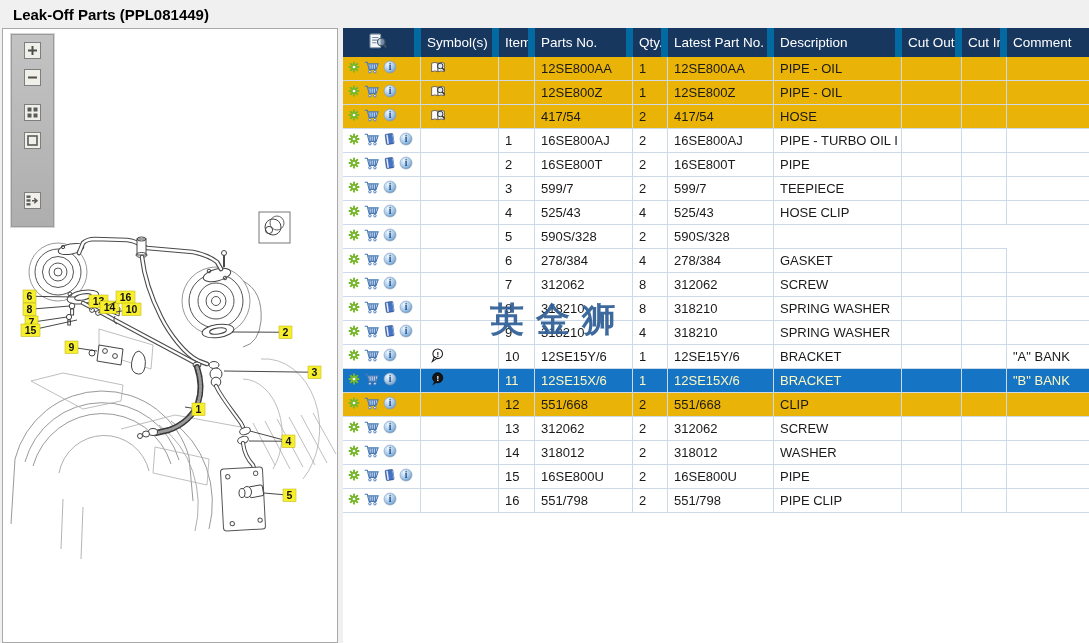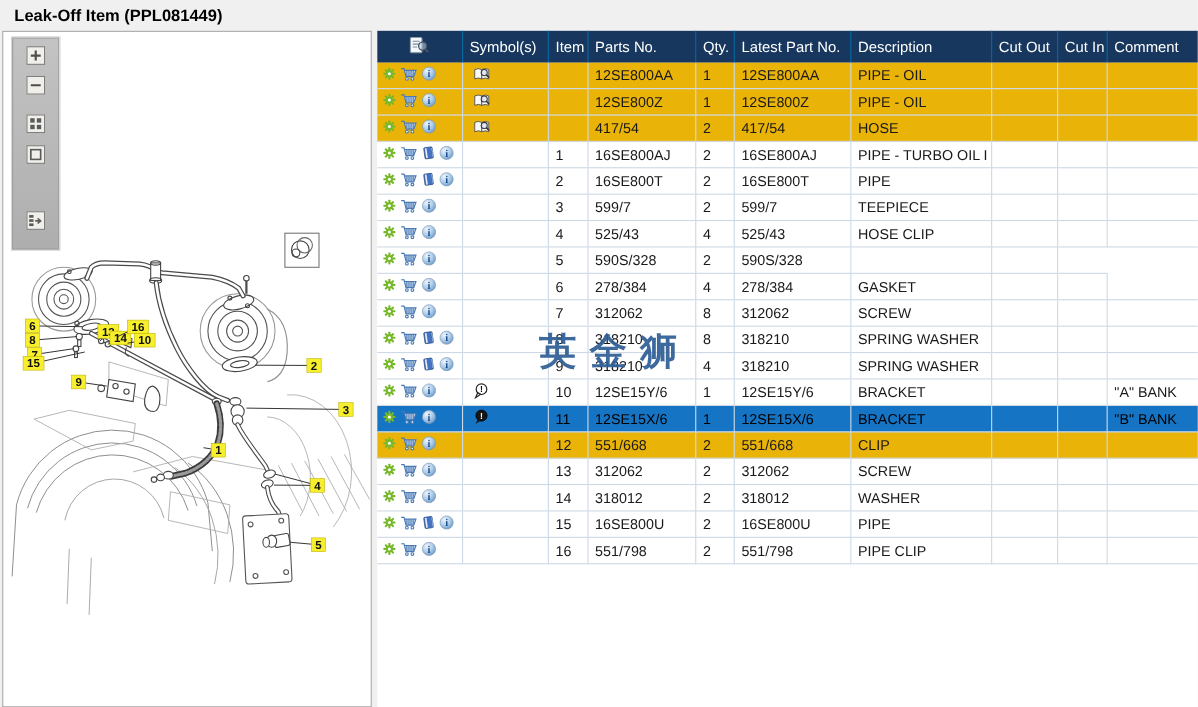--- a/index.html
+++ b/index.html
@@ -20,27 +20,27 @@
   .tbtn svg{display:block;}
   
   .watermark{position:absolute;left:490px;top:297px;font-size:34px;font-weight:bold;
              color:#2f5e96;opacity:.93;letter-spacing:12px;z-index:5;white-space:nowrap;
              font-family:Liberation Sans, sans-serif;}
   
   .table{position:absolute;left:343px;top:28px;width:746px;height:615px;background:#fff;}
   .hdr,.row{display:grid;grid-template-columns:78px 78px 36px 98px 35px 106px 128px 60px 45px 82px;}
   .hdr{height:29px;background:#17375e;}
   .hdr .hc{color:#fff;font-size:13.5px;display:flex;align-items:center;padding-left:6px;
-           border-right:1px solid #0369a1;box-sizing:border-box;white-space:nowrap;overflow:hidden;}
+           border-right:7px solid #0369a1;box-sizing:border-box;white-space:nowrap;overflow:hidden;}
   .hdr .hc:last-child{border-right:none;}
   .hdr .hc.icon-cell{justify-content:center;padding-left:0;}
   .row{height:24px;background:#fff;}
   .row.cream{background:#eab308;}
   .row.selected{background:#1674c4;}
-  .row.selected .cell{color:#000000;}
+  .row.selected .cell{color:#fef9c3;}
   .cell{font-size:13px;display:flex;align-items:center;padding-left:6px;
         border-right:1px solid #cdd9e6;border-bottom:1px solid #cdd9e6;box-sizing:border-box;
         white-space:nowrap;overflow:hidden;}
   .cell:last-child{border-right:none;}
   .cell.acts{gap:3px;padding-left:5px;}
   .cell.acts svg{flex:0 0 auto;}
 </style>
 </head>
 <body>
 
@@ -107,21 +107,21 @@
       <rect x="1" y="1" width="10" height="13" rx="1" fill="#f4f7fb" stroke="#8899aa"></rect>
       <path d="M3 4.2 H9 M3 6.7 H9 M3 9.2 H7" stroke="#7a8aa0" stroke-width="1"></path>
       <circle cx="11.6" cy="8.4" r="3.5" fill="rgba(190,205,225,.55)" stroke="#445566" stroke-width="1.1"></circle>
       <line x1="14" y1="11" x2="16.4" y2="13.6" stroke="#445566" stroke-width="1.7"></line>
     </symbol>
   </defs>
 </svg>
 
 <div class="app">
 
-  <div class="title">Leak-Off Item (PPL081449)</div>
+  <div class="title">Leak-Off Parts (PPL081449)</div>
 
   <div class="panel">
     <svg width="334" height="613" viewBox="0 0 334 613">
       <g fill="none" stroke="#4a4a4a" stroke-width="1">
 
         <g stroke="#8d8d8d" stroke-width="0.9">
           <path d="M 12 430 A 90 90 0 0 1 186 428"></path>
           <path d="M 22 433 A 80 80 0 0 1 176 431"></path>
           <path d="M 30 437 A 72 72 0 0 1 168 435"></path>
           <path d="M 56 444 A 46 46 0 0 1 146 442" stroke="#a5a5a5"></path>

